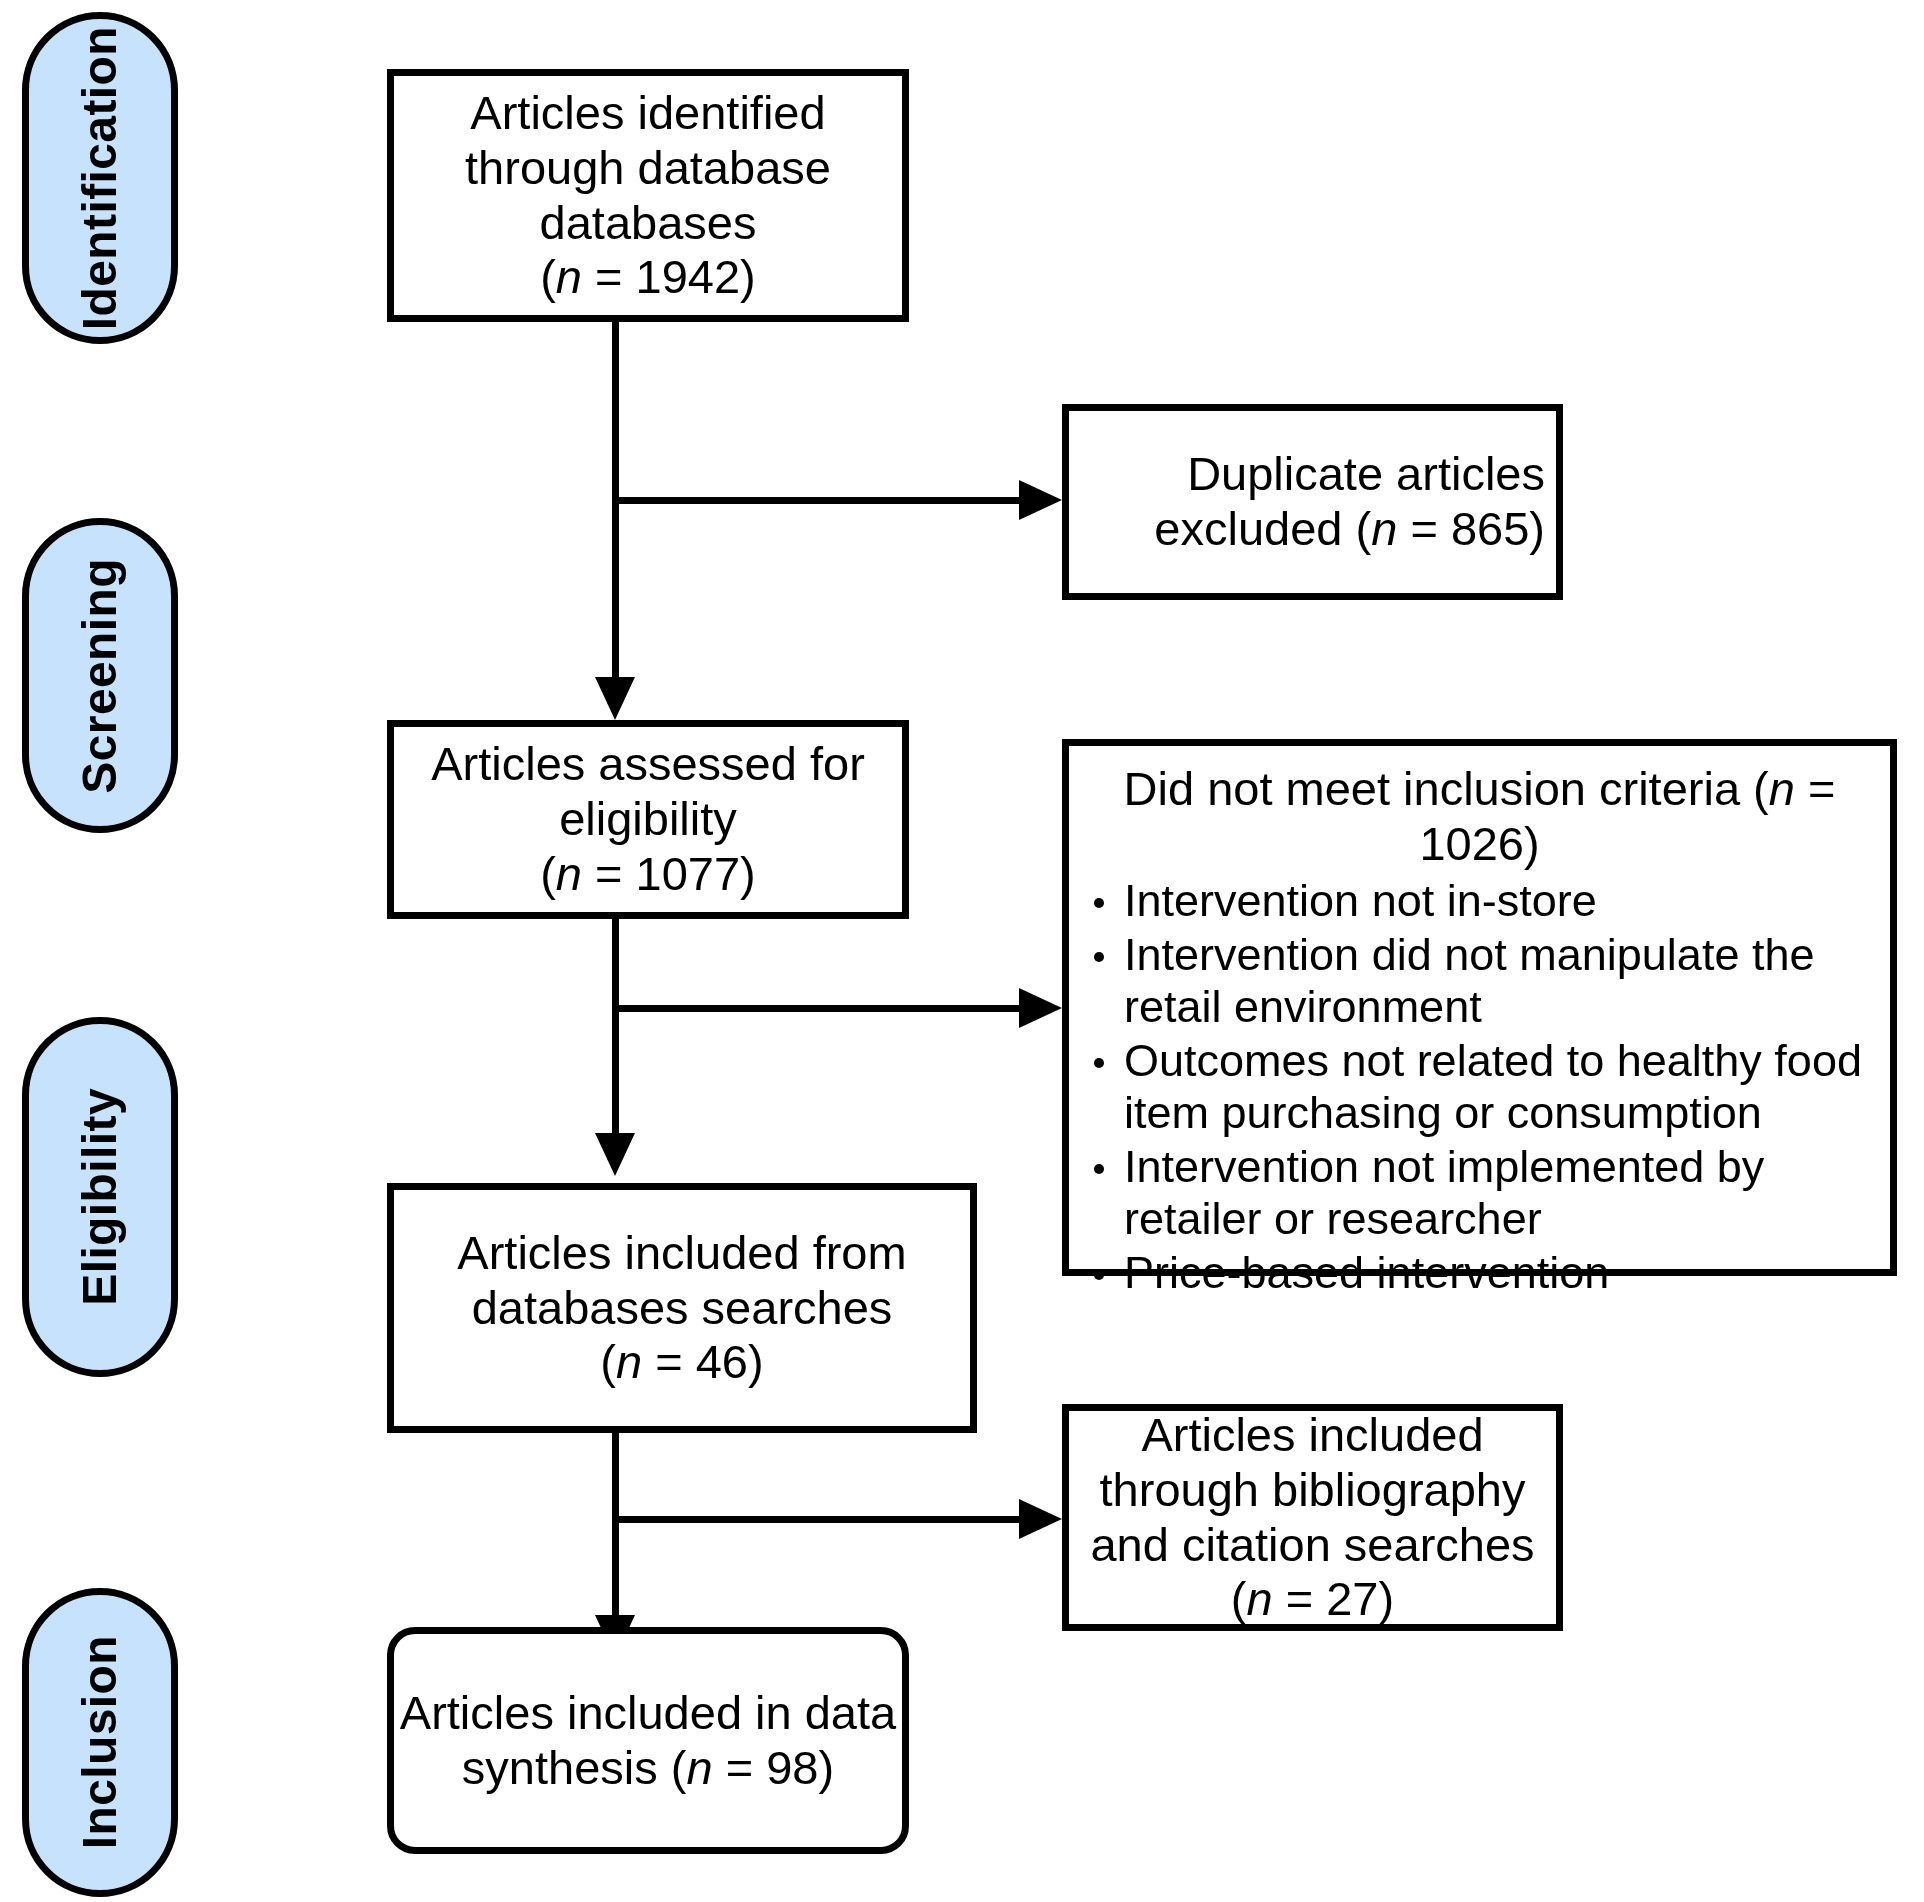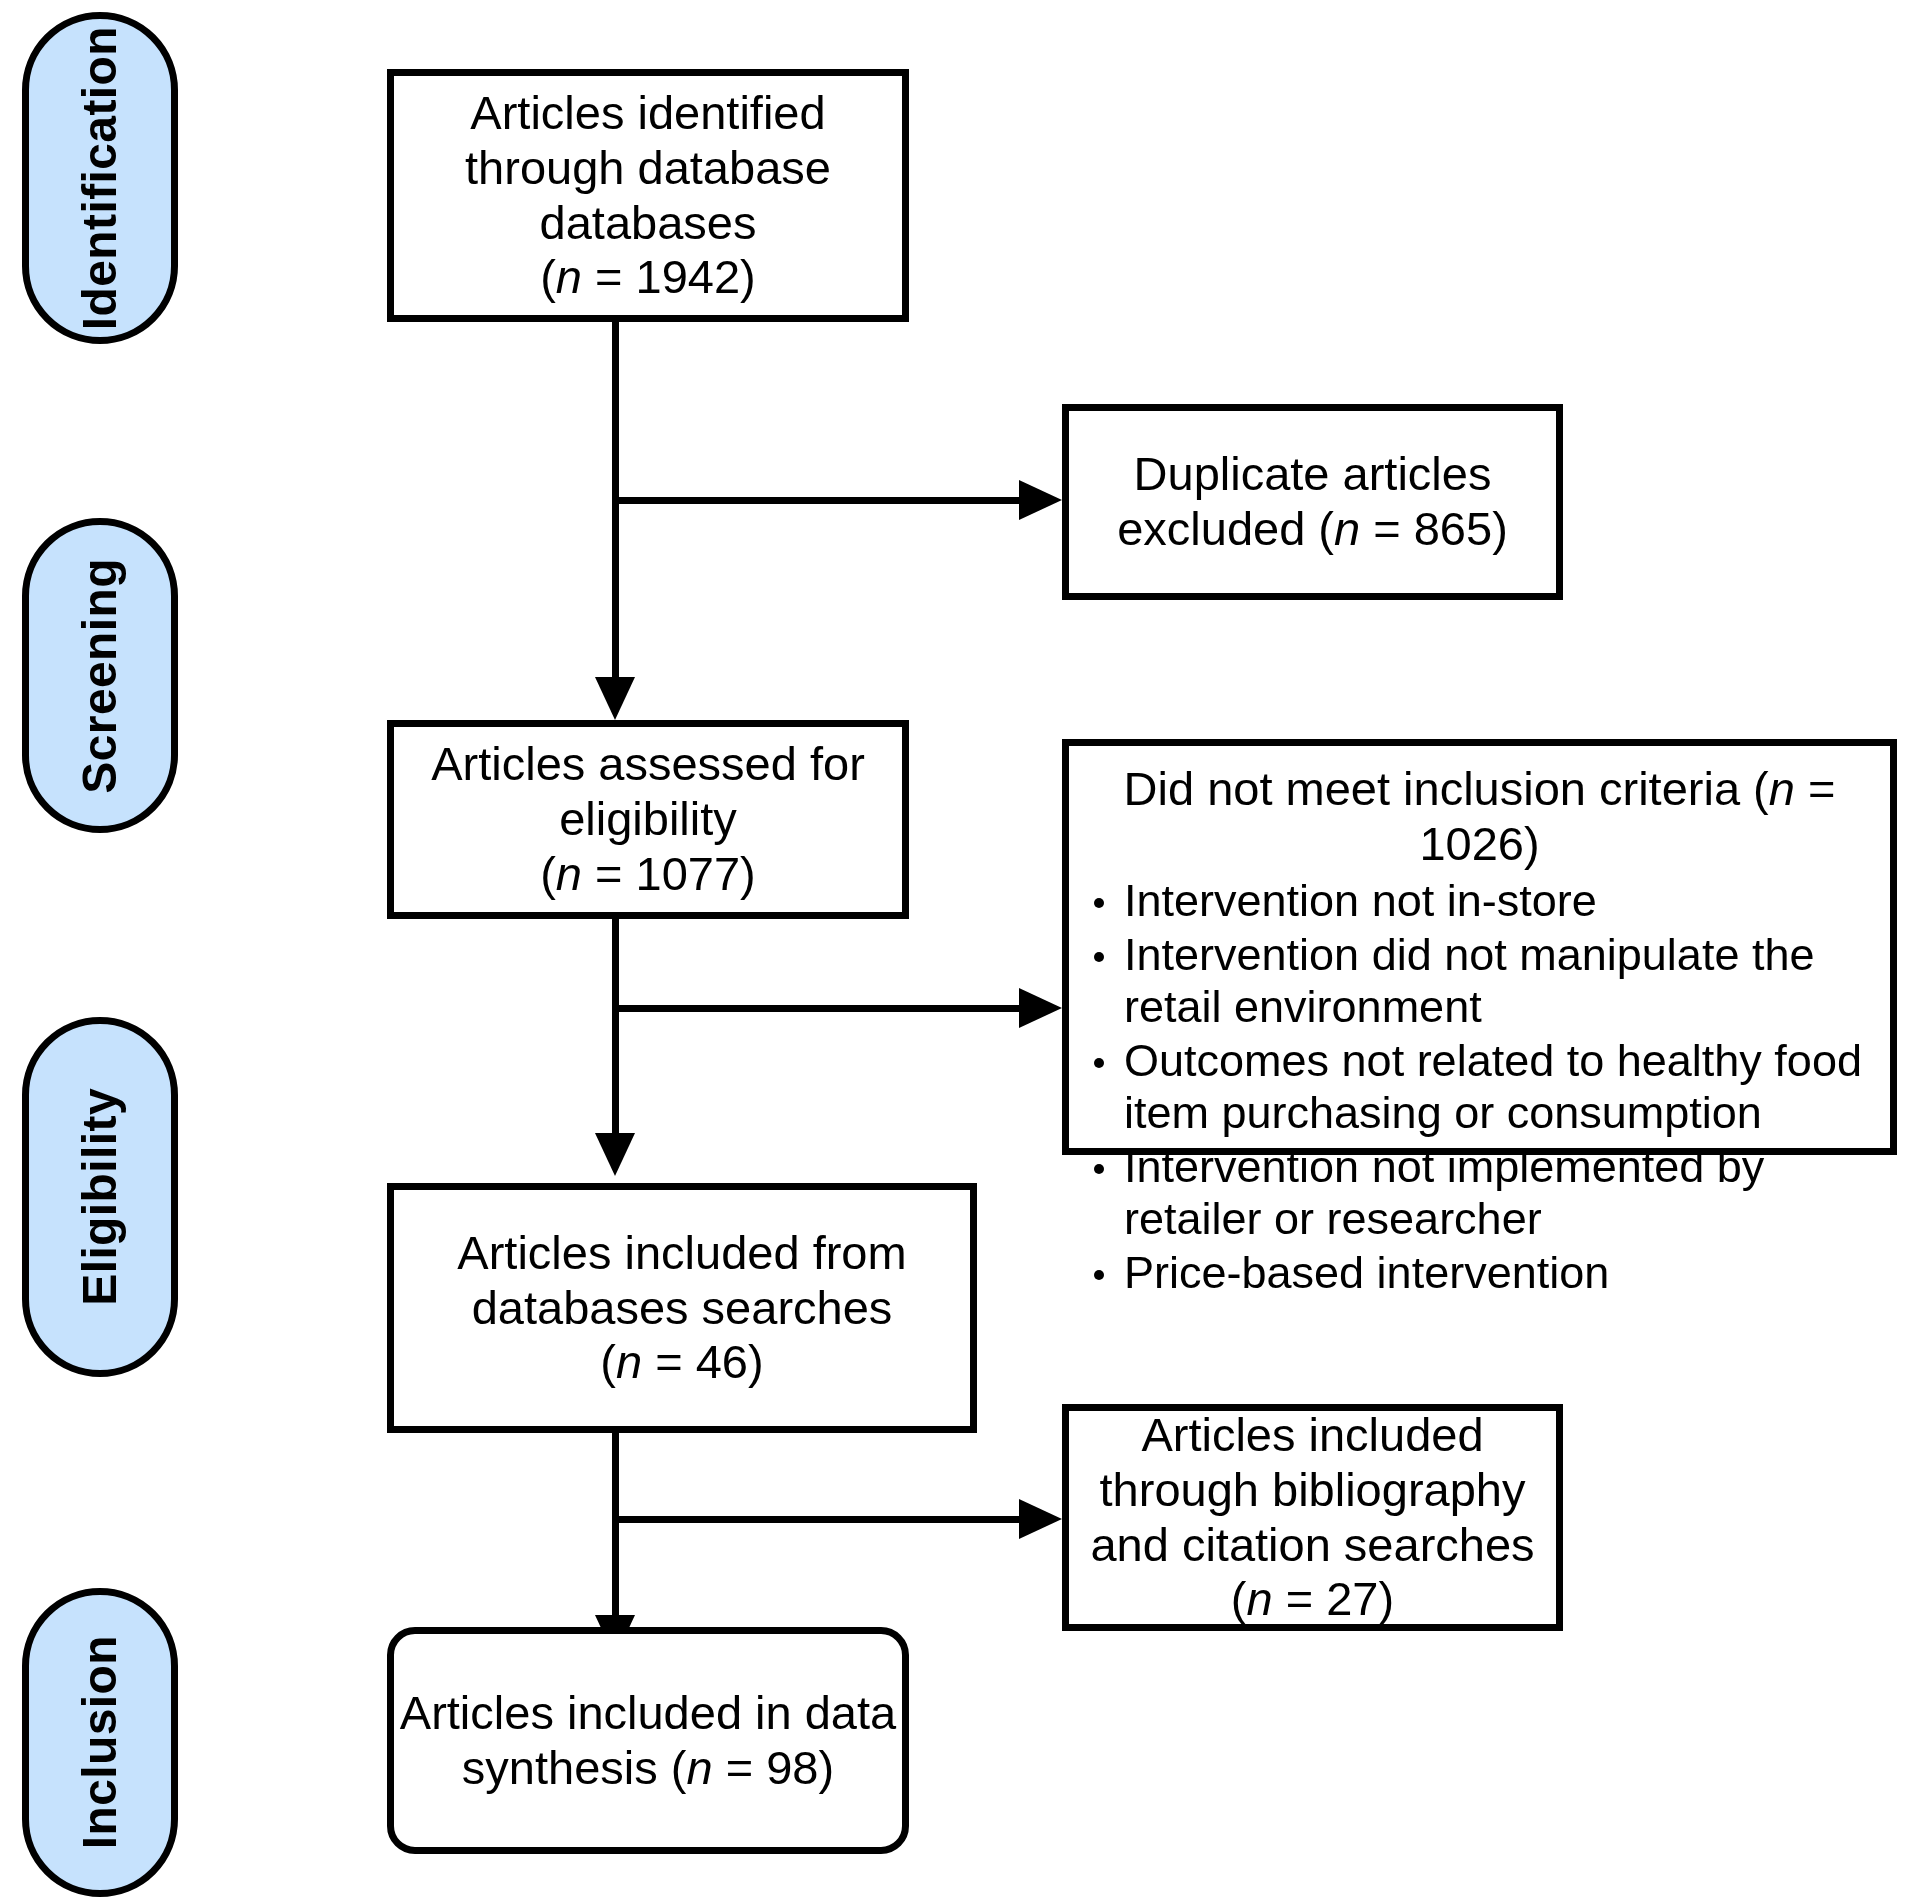--- a/index.html
+++ b/index.html
@@ -162,38 +162,38 @@
     <div class="line">databases</div>
     <div class="line"><span>(</span><span class="ital">n</span><span> = 1942)</span></div>
   </div>
 
   <div class="vline" style="left:612px; top:322px; height:360px;"></div>
   <div class="arrow-down" style="left:595px; top:677px;"></div>
 
   <div class="hline" style="left:612px; top:497px; width:422px;"></div>
   <div class="arrow-right" style="left:1019px; top:480px;"></div>
 
-  <div class="flow-box" style="left:1062px; top:404px; width:501px; height:196px;">
+  <div class="flow-box" style="left:1062px; top:404px; width:501px; height:196px;align-items:flex-end;">
     <div class="line">Duplicate articles</div>
     <div class="line"><span>excluded (</span><span class="ital">n</span><span> = 865)</span></div>
   </div>
 
   <div class="flow-box" style="left:387px; top:720px; width:522px; height:199px;">
     <div class="line">Articles assessed for</div>
     <div class="line">eligibility</div>
     <div class="line"><span>(</span><span class="ital">n</span><span> = 1077)</span></div>
   </div>
 
   <div class="vline" style="left:612px; top:919px; height:219px;"></div>
   <div class="arrow-down" style="left:595px; top:1133px;"></div>
 
   <div class="hline" style="left:612px; top:1005px; width:422px;"></div>
   <div class="arrow-right" style="left:1019px; top:988px;"></div>
 
-  <div class="criteria-box" style="left:1062px; top:739px; width:835px; height:416px;">
+  <div class="criteria-box" style="left:1062px; top:739px; width:835px; height:537px;">
     <div class="criteria-title"><span>Did not meet inclusion criteria (</span><span class="ital">n</span><span> = 1026)</span></div>
     <ul class="criteria-list">
       <li>
         <span class="bullet-dot"></span>
         <span>Intervention not in-store</span>
       </li>
       <li>
         <span class="bullet-dot"></span>
         <span>Intervention did not manipulate the retail environment</span>
       </li>

